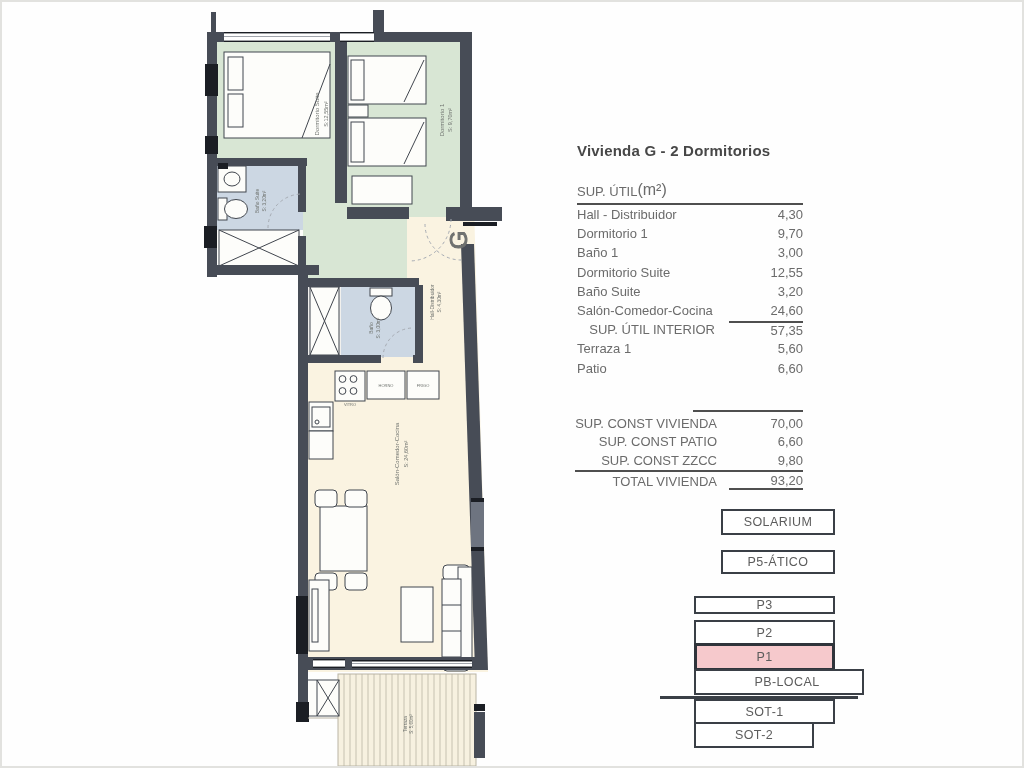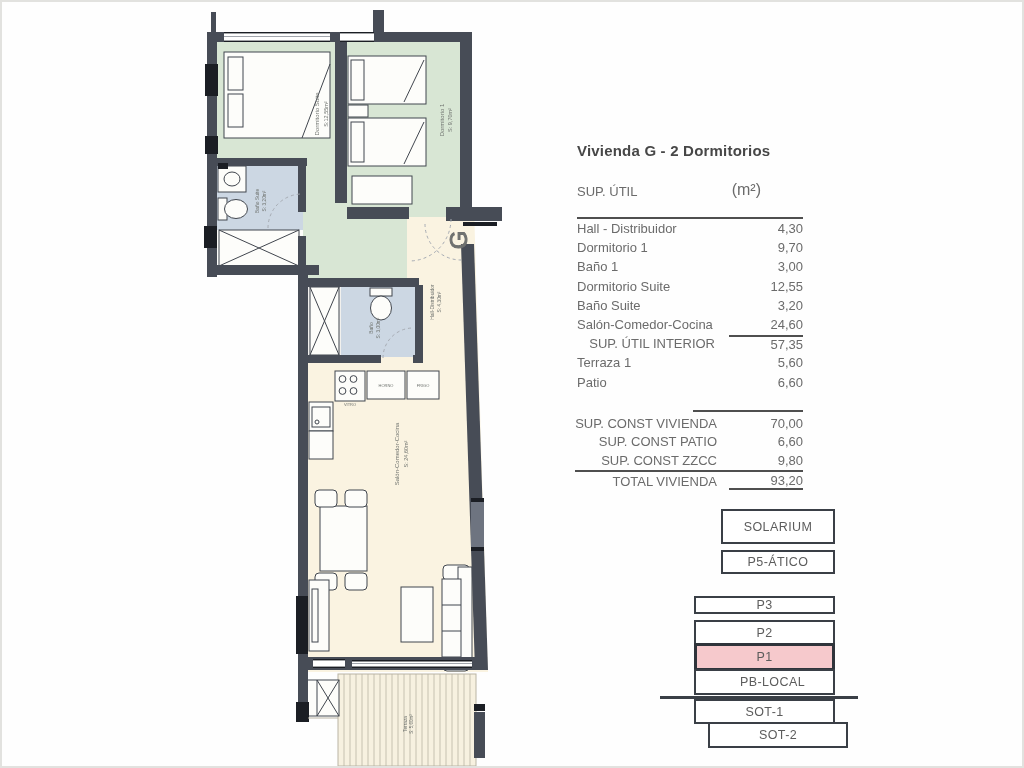--- a/index.html
+++ b/index.html
@@ -2,48 +2,48 @@
 <html><head>
 <meta charset="utf-8">
 <style>
   html,body{margin:0;padding:0;background:#888;}
   #screen{position:relative;width:1024px;height:768px;background:#fefefe;overflow:hidden;
           font-family:"Liberation Sans", sans-serif;box-sizing:border-box;border:2px solid #e2e2df;}
   
   #plan-title{position:absolute;left:575px;top:140px;font-size:15px;font-weight:bold;color:#474747;letter-spacing:.2px;}
   .tbl{position:absolute;color:#6b6b6b;font-size:13px;}
   #t1{left:575px;top:181px;width:226px;}
-  #t1 .hdr{display:flex;justify-content:space-between;align-items:flex-end;border-bottom:2px solid #4f4f4f;padding-bottom:18px;height:16px;}
+  #t1 .hdr{display:flex;align-items:flex-end;border-bottom:2px solid #4f4f4f;padding-bottom:4px;height:16px;}
   #t1 .hdr .unit{margin-right:42px;font-size:16px;}
   .trow{display:flex;align-items:center;height:19.2px;}
   .trow .lbl{flex:1;}
   .trow .val{width:74px;text-align:right;}
   .trow.sub .lbl{text-align:right;padding-right:14px;}
   .trow.sub .val{border-top:2px solid #4f4f4f;}
   #t2{left:573px;top:408px;width:228px;}
   #t2 .toprule{position:absolute;top:0;right:0;width:110px;height:2px;background:#4f4f4f;}
   #t2 .trow{height:18.6px;}
   #t2 .trow .lbl{text-align:right;padding-right:12px;}
   #t2 .trow.tot{border-top:2px solid #4f4f4f;}
   #t2 .trow.tot .val{border-bottom:2px solid #4f4f4f;}
   #t2 .rows{padding-top:4px;}
   
   .floor{position:absolute;box-sizing:border-box;border:2px solid #3a3f46;background:#fff;
          display:flex;align-items:center;justify-content:center;font-size:12.5px;color:#5c5c5c;letter-spacing:.4px;}
   .floor.hl{background:#f6c9cc;border-width:3px;border-color:#2f343b;}
   #ground-line{position:absolute;left:658px;top:694px;width:198px;height:3px;background:#3a3f46;}
-  .f-sol{left:719px;top:507px;width:114px;height:35px;}
+  .f-sol{left:719px;top:507px;width:114px;height:26px;}
   .f-p5 {left:719px;top:548px;width:114px;height:24px;}
   .f-p4 {left:692px;top:596px;width:141px;height:14px;}
   .f-p3 {left:692px;top:594px;width:141px;height:18px;}
   .f-p2 {left:692px;top:618px;width:141px;height:25px;}
   .f-p1 {left:692px;top:641px;width:141px;height:28px;}
-  .f-pb {left:692px;top:667px;width:141px;height:26px;padding-left:16px;}
+  .f-pb {left:692px;top:667px;width:170px;height:26px;padding-left:16px;}
   .f-s1 {left:692px;top:697px;width:141px;height:25px;}
-  .f-s2 {left:692px;top:720px;width:140px;height:26px;margin-left:14px;}
+  .f-s2 {left:692px;top:720px;width:120px;height:26px;}
   
   #plan{position:absolute;left:195px;top:0;width:315px;height:768px;}
   #plan text{font-family:"Liberation Sans", sans-serif;fill:#6f736f;}
   .wall{fill:#474c56;}
   .blk{fill:#1b1e24;}
   .furn{fill:#fdfdfa;stroke:#41464e;stroke-width:1;}
   .thin{stroke:#41464e;stroke-width:1;fill:none;}
   .arc{stroke:#a6abb3;stroke-width:1;fill:none;stroke-dasharray:3,3;}
   .deckline{stroke:#c6c1b0;stroke-width:1;}
 </style>

